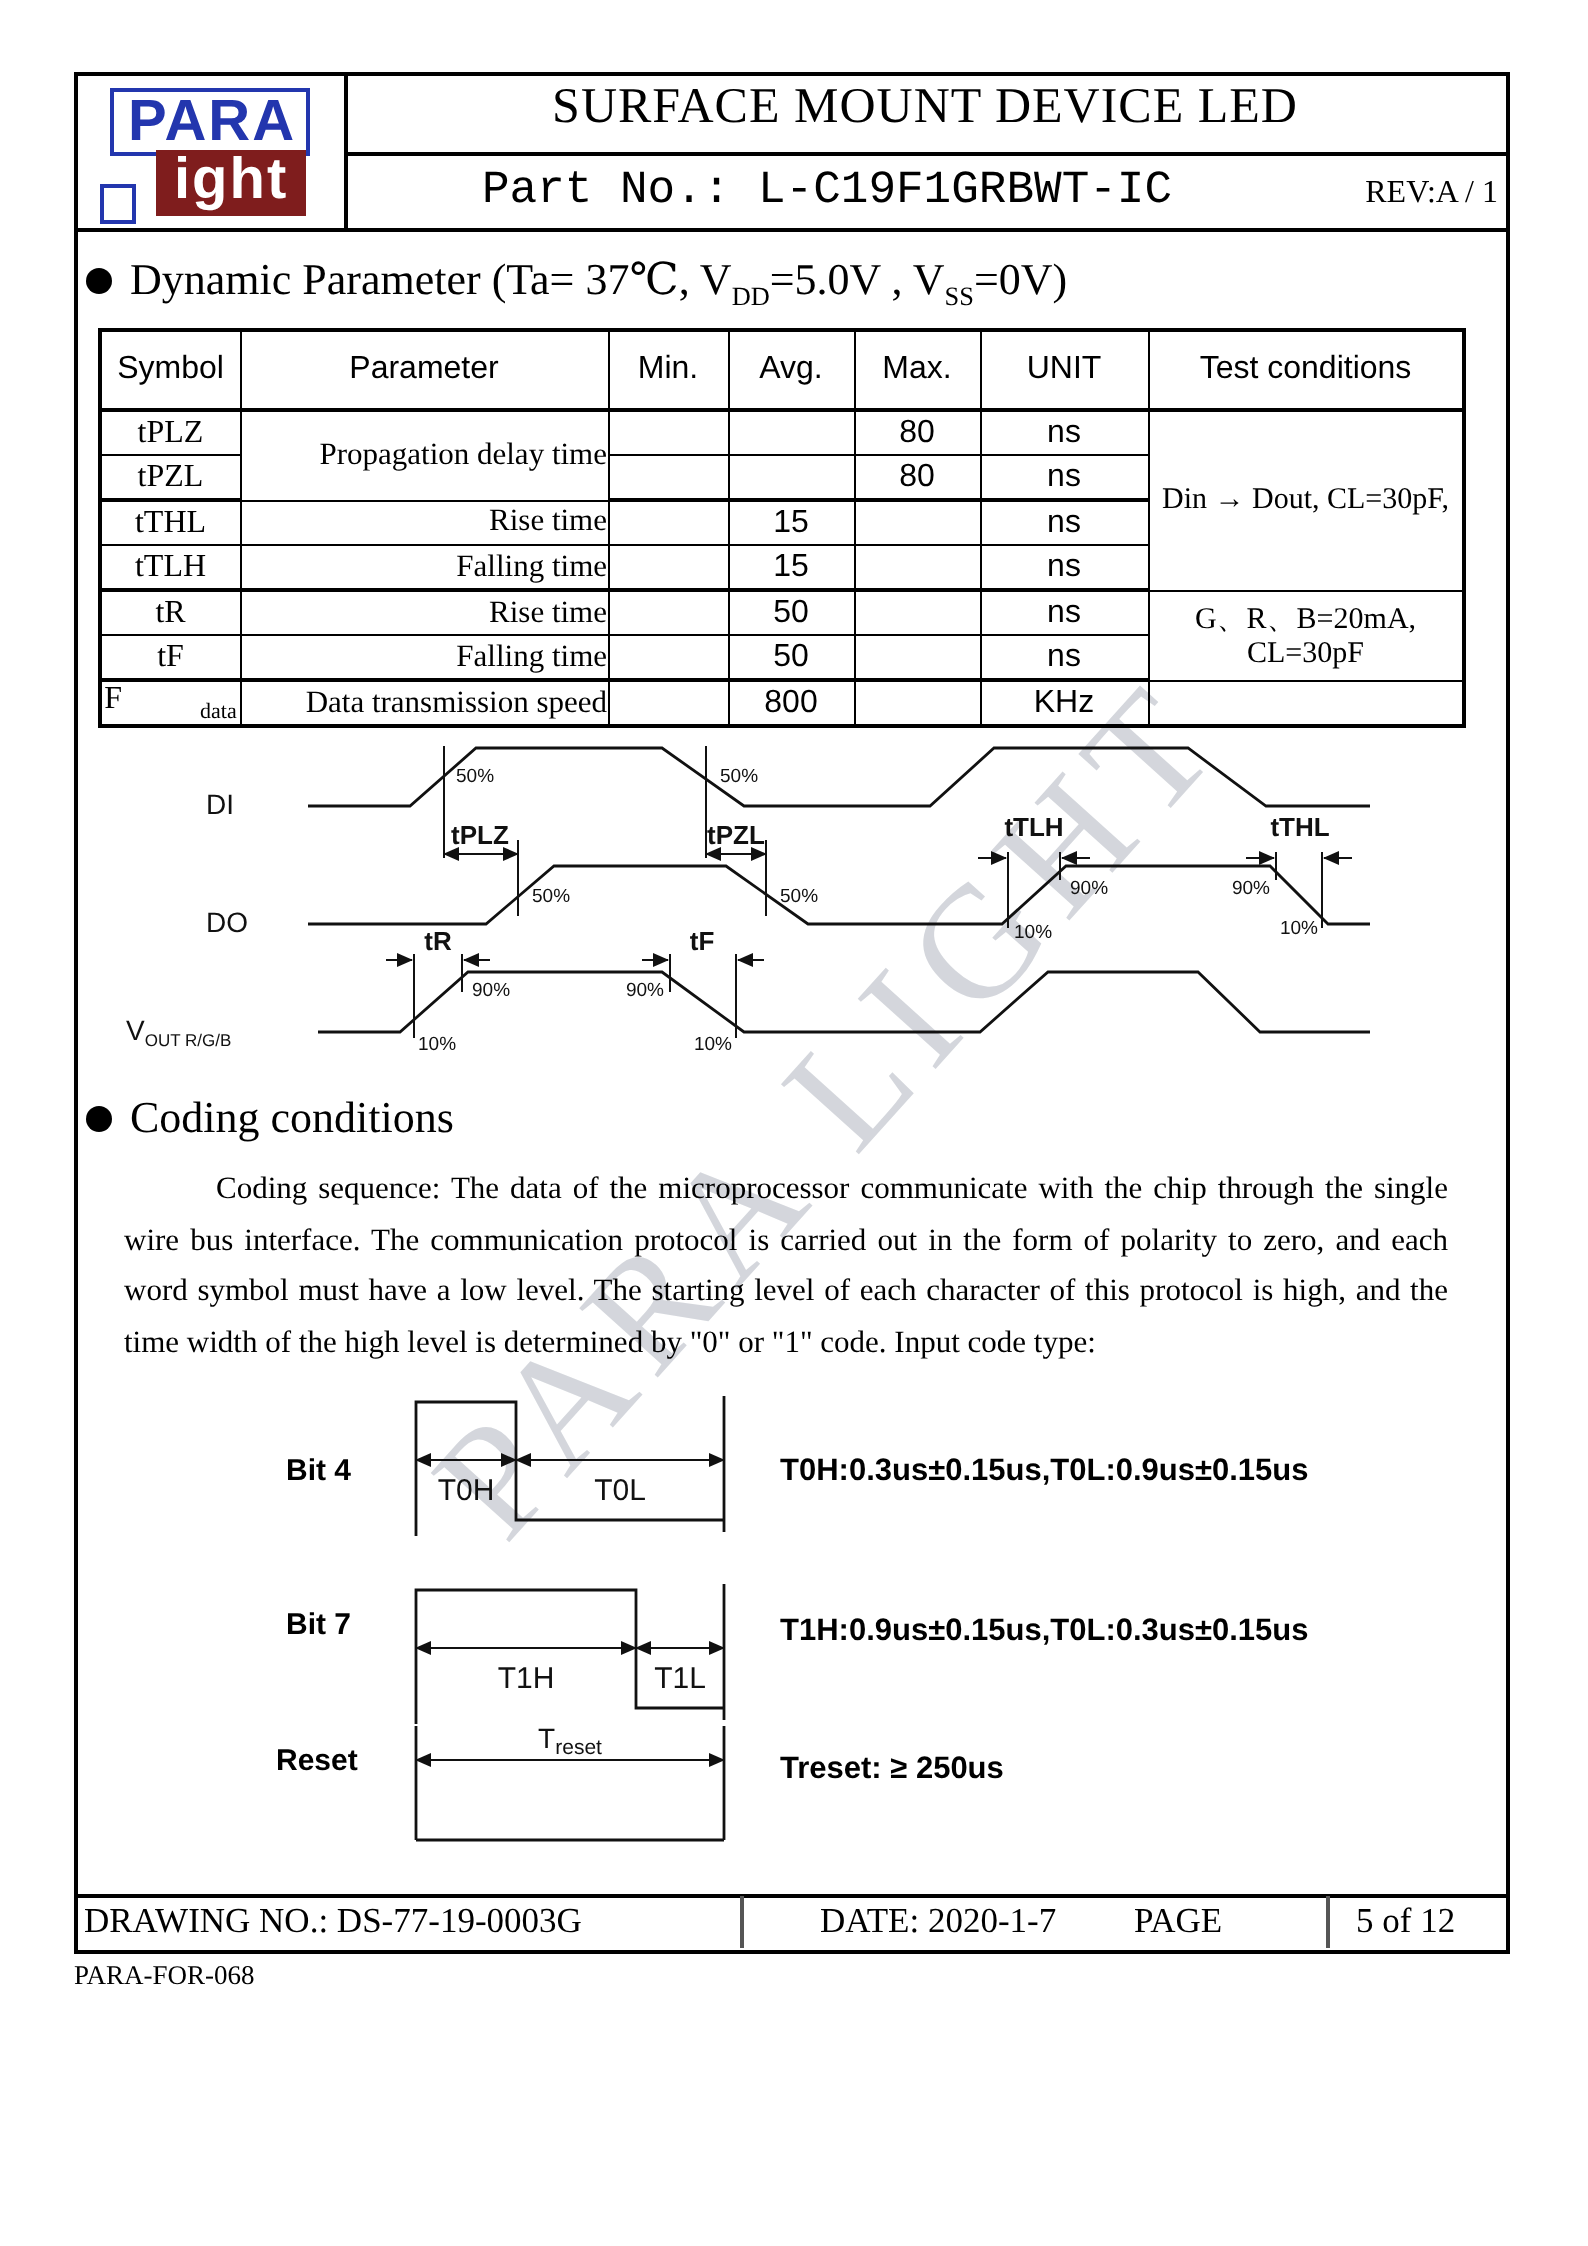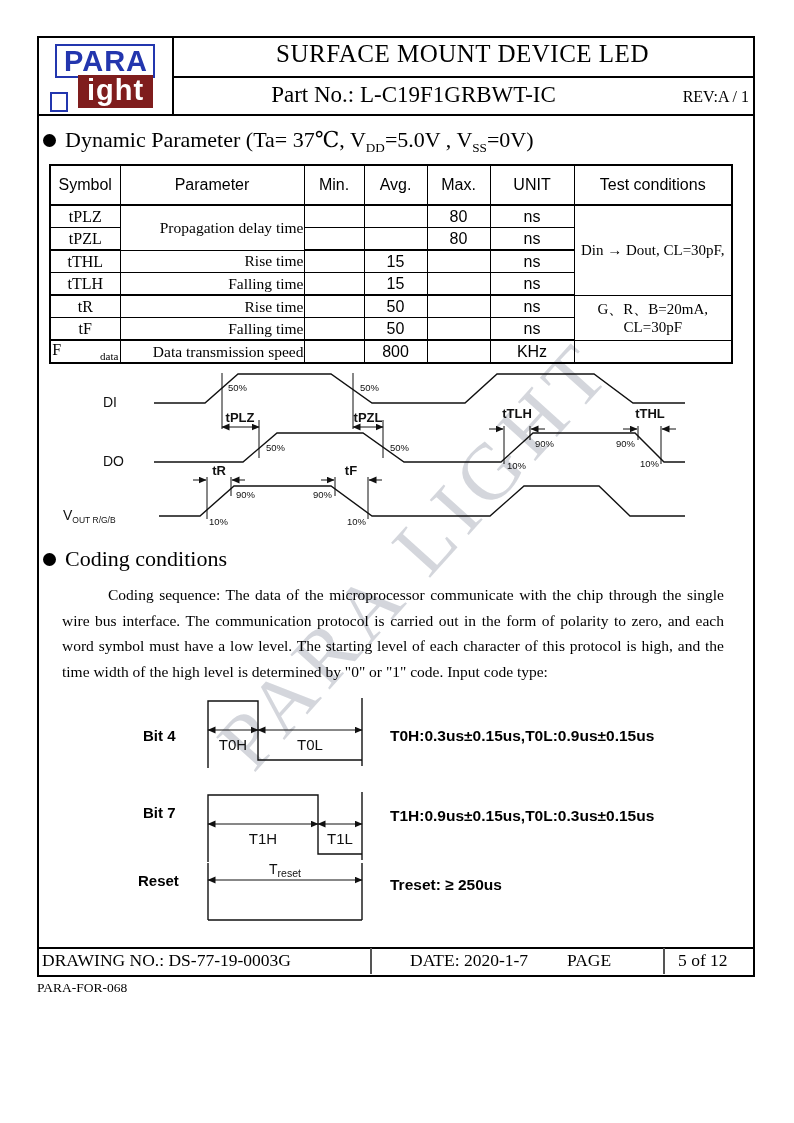--- a/index.html
+++ b/index.html
@@ -28,21 +28,21 @@
   .logo-ight {
     left:78px; top:75px; z-index:2;
     background:#7f1d1d; color:#fff;
     font-family:"Liberation Sans","DejaVu Sans",sans-serif;
     font-weight:bold; font-size:29px; line-height:31px; padding:0 9px 2px 9px;
     letter-spacing:1px;
   }
   .logo-notch { left:50px; top:92px; width:14px; height:16px; border:2px solid #2336ae; background:#fff; z-index:1; }
 
   .doc-title { left:172px; top:40px; width:581px; text-align:center; font-size:25px; letter-spacing:0.5px; }
-  .part-no  { left:172px; top:82px; width:483px; text-align:center; font-size:23px; }
+  .part-no  { left:172px; top:82px; width:483px; text-align:center; font-size:23px;font-family:Liberation Mono, monospace; }
   .rev      { right:45px; top:88px; font-size:16px; }
 
   
   .bullet { width:13px; height:13px; border-radius:50%; background:#000; }
   .sec-heading { font-size:22px; }
   sub.small { font-size:0.60em; }
 
   
   .ptable {
     border-collapse:collapse; table-layout:fixed; width:682px;

